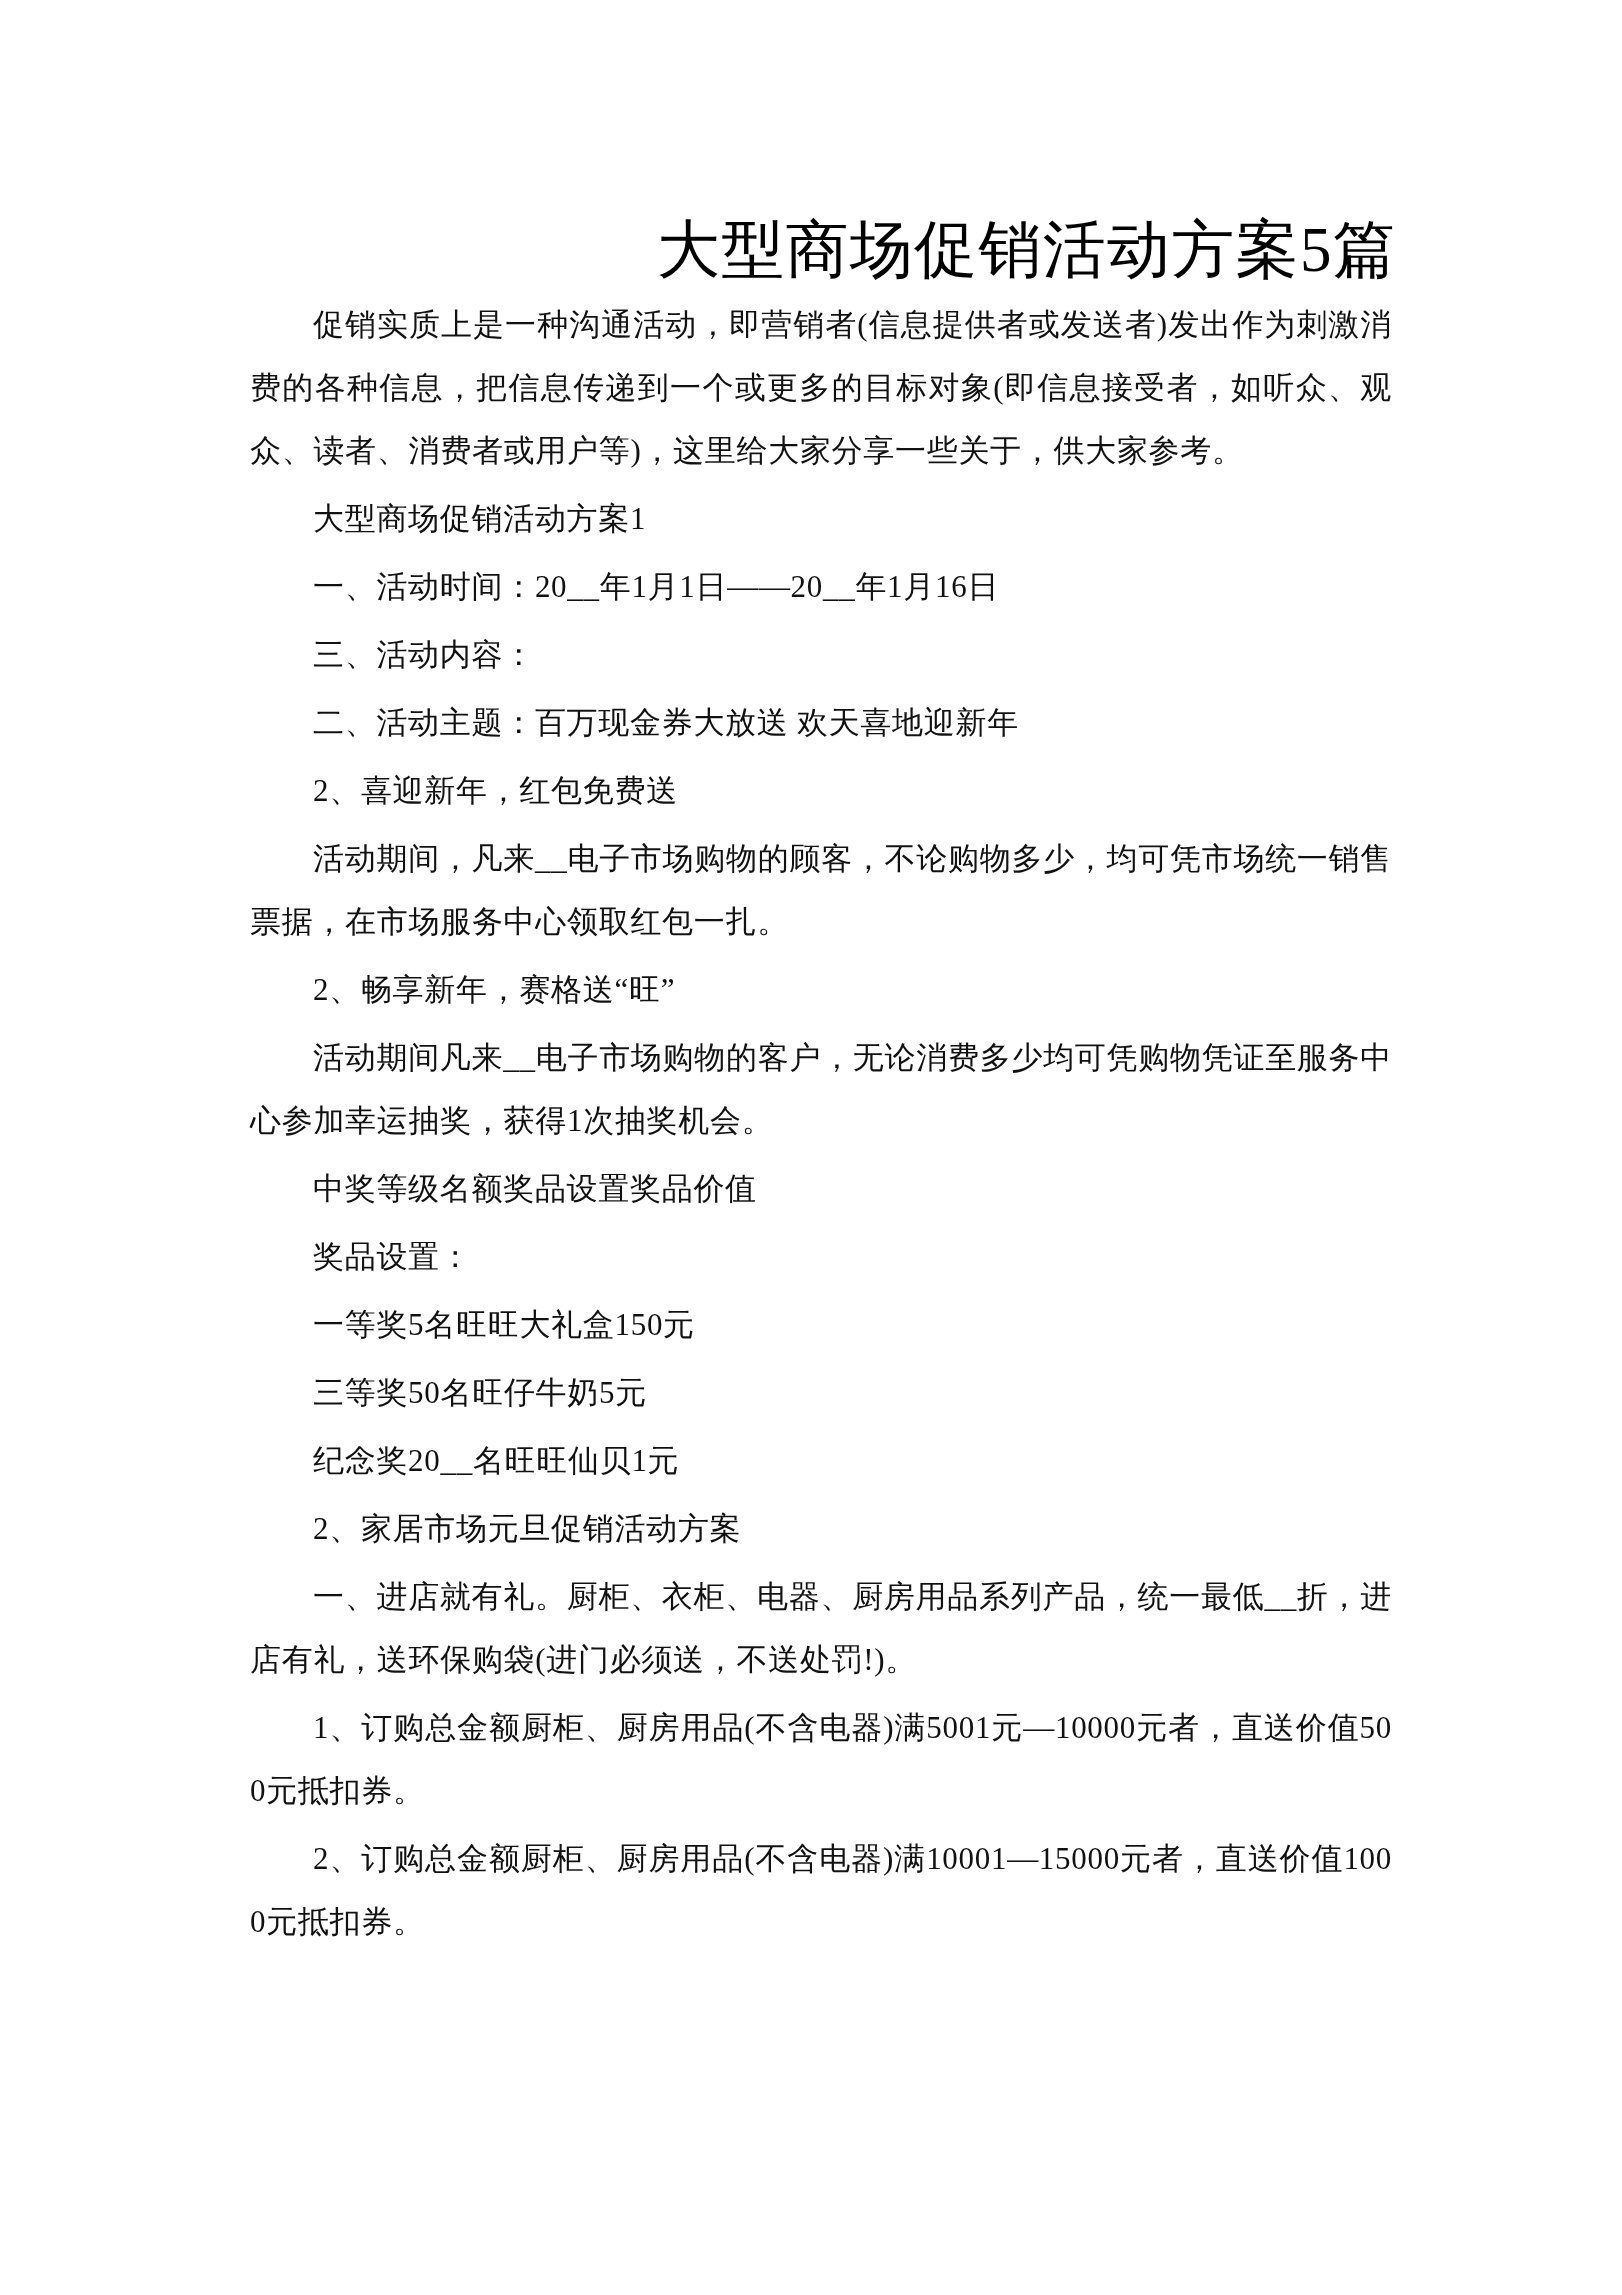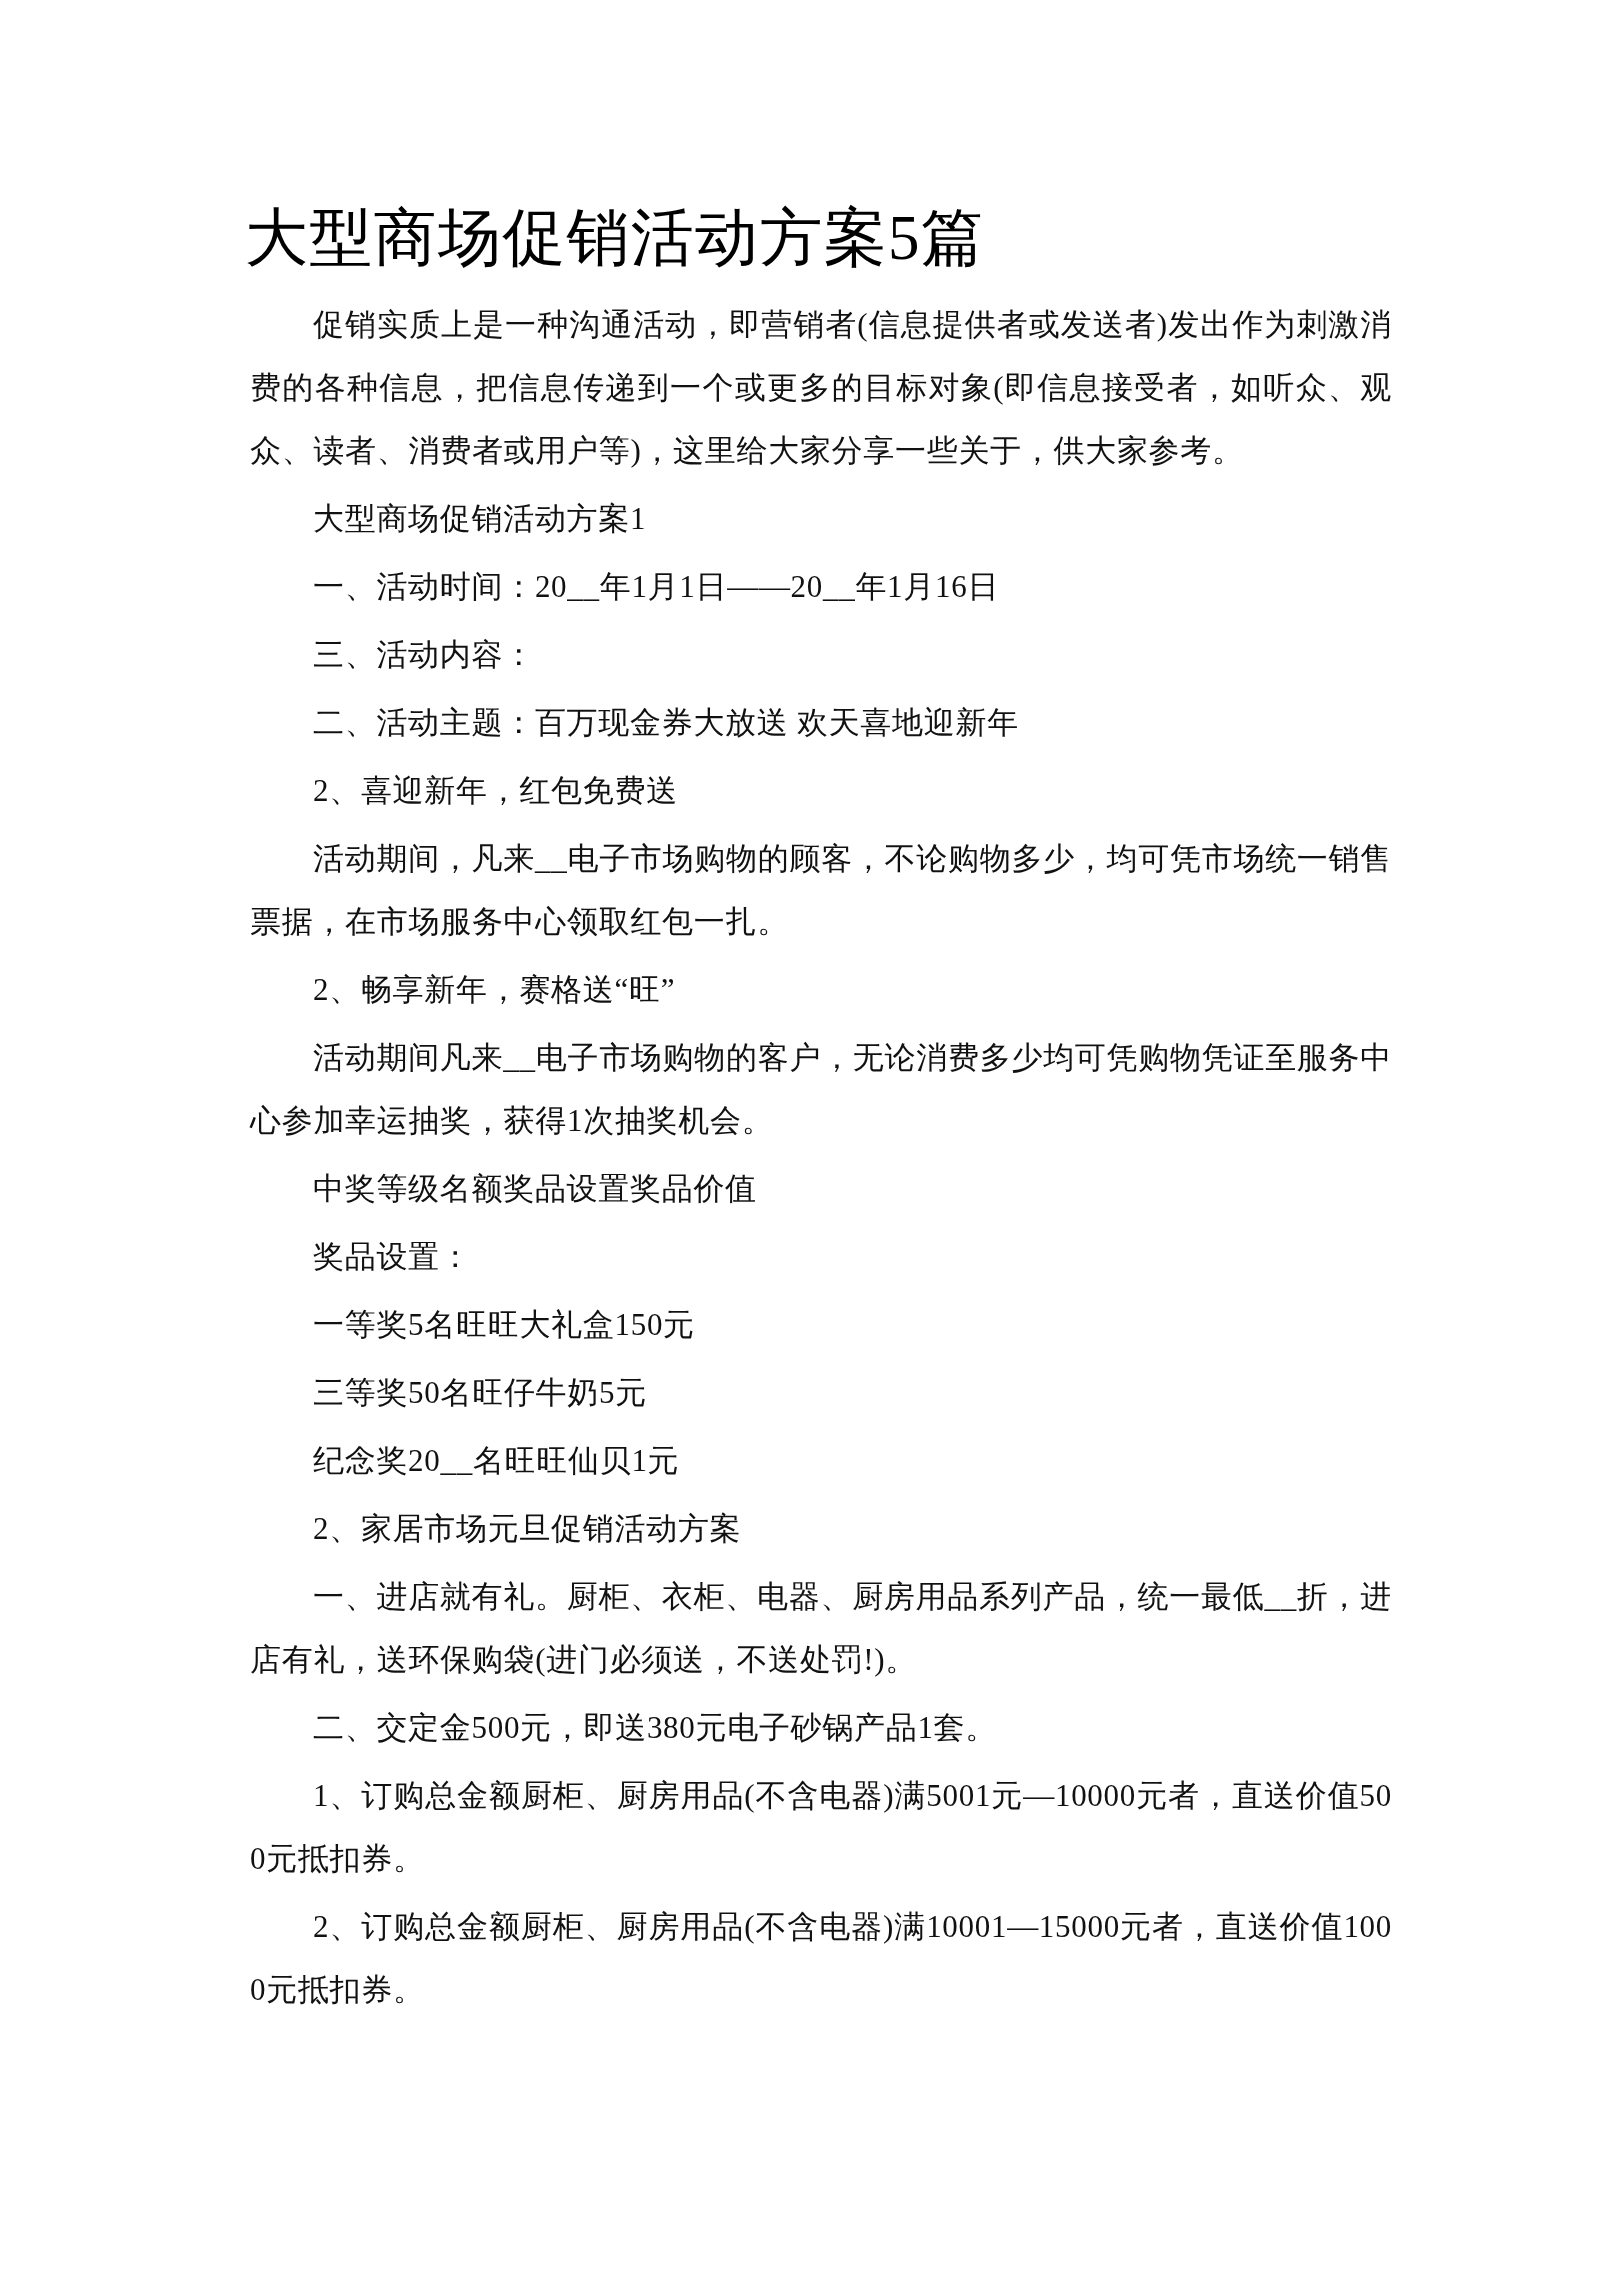--- a/index.html
+++ b/index.html
@@ -17,23 +17,23 @@
     }
     .page {
       position: absolute;
       left: 245px;
       top: 0;
       width: 1152px;
     }
     .title {
       position: absolute;
       left: 0;
-      top: 196px;
+      top: 208px;
       width: 1152px;
-      text-align: left;
+      text-align: right;
       font-size: 63px;
       line-height: 85px;
       letter-spacing: 1.3px;
       font-weight: normal;
       margin: 0;
       color: #000;
     }
     .body {
       position: absolute;
       left: 0;
@@ -69,18 +69,17 @@
     <p class="p indent">活动期间，凡来__电子市场购物的顾客，不论购物多少，均可凭市场统一销售票据，在市场服务中心领取红包一扎。</p>
     <p class="p indent">2、畅享新年，赛格送“旺”</p>
     <p class="p indent">活动期间凡来__电子市场购物的客户，无论消费多少均可凭购物凭证至服务中心参加幸运抽奖，获得1次抽奖机会。</p>
     <p class="p indent">中奖等级名额奖品设置奖品价值</p>
     <p class="p indent">奖品设置：</p>
     <p class="p indent">一等奖5名旺旺大礼盒150元</p>
     <p class="p indent">三等奖50名旺仔牛奶5元</p>
     <p class="p indent">纪念奖20__名旺旺仙贝1元</p>
     <p class="p indent">2、家居市场元旦促销活动方案</p>
     <p class="p indent">一、进店就有礼。厨柜、衣柜、电器、厨房用品系列产品，统一最低__折，进店有礼，送环保购袋(进门必须送，不送处罚!)。</p>
-    <p class="p indent">二、交定金500元，即送380元电子砂锅产品1套。</p>
     <p class="p indent">1、订购总金额厨柜、厨房用品(不含电器)满5001元—10000元者，直送价值500元抵扣券。</p>
     <p class="p indent">2、订购总金额厨柜、厨房用品(不含电器)满10001—15000元者，直送价值1000元抵扣券。</p>
   </div>
 </div>
 
 
 </body></html>

